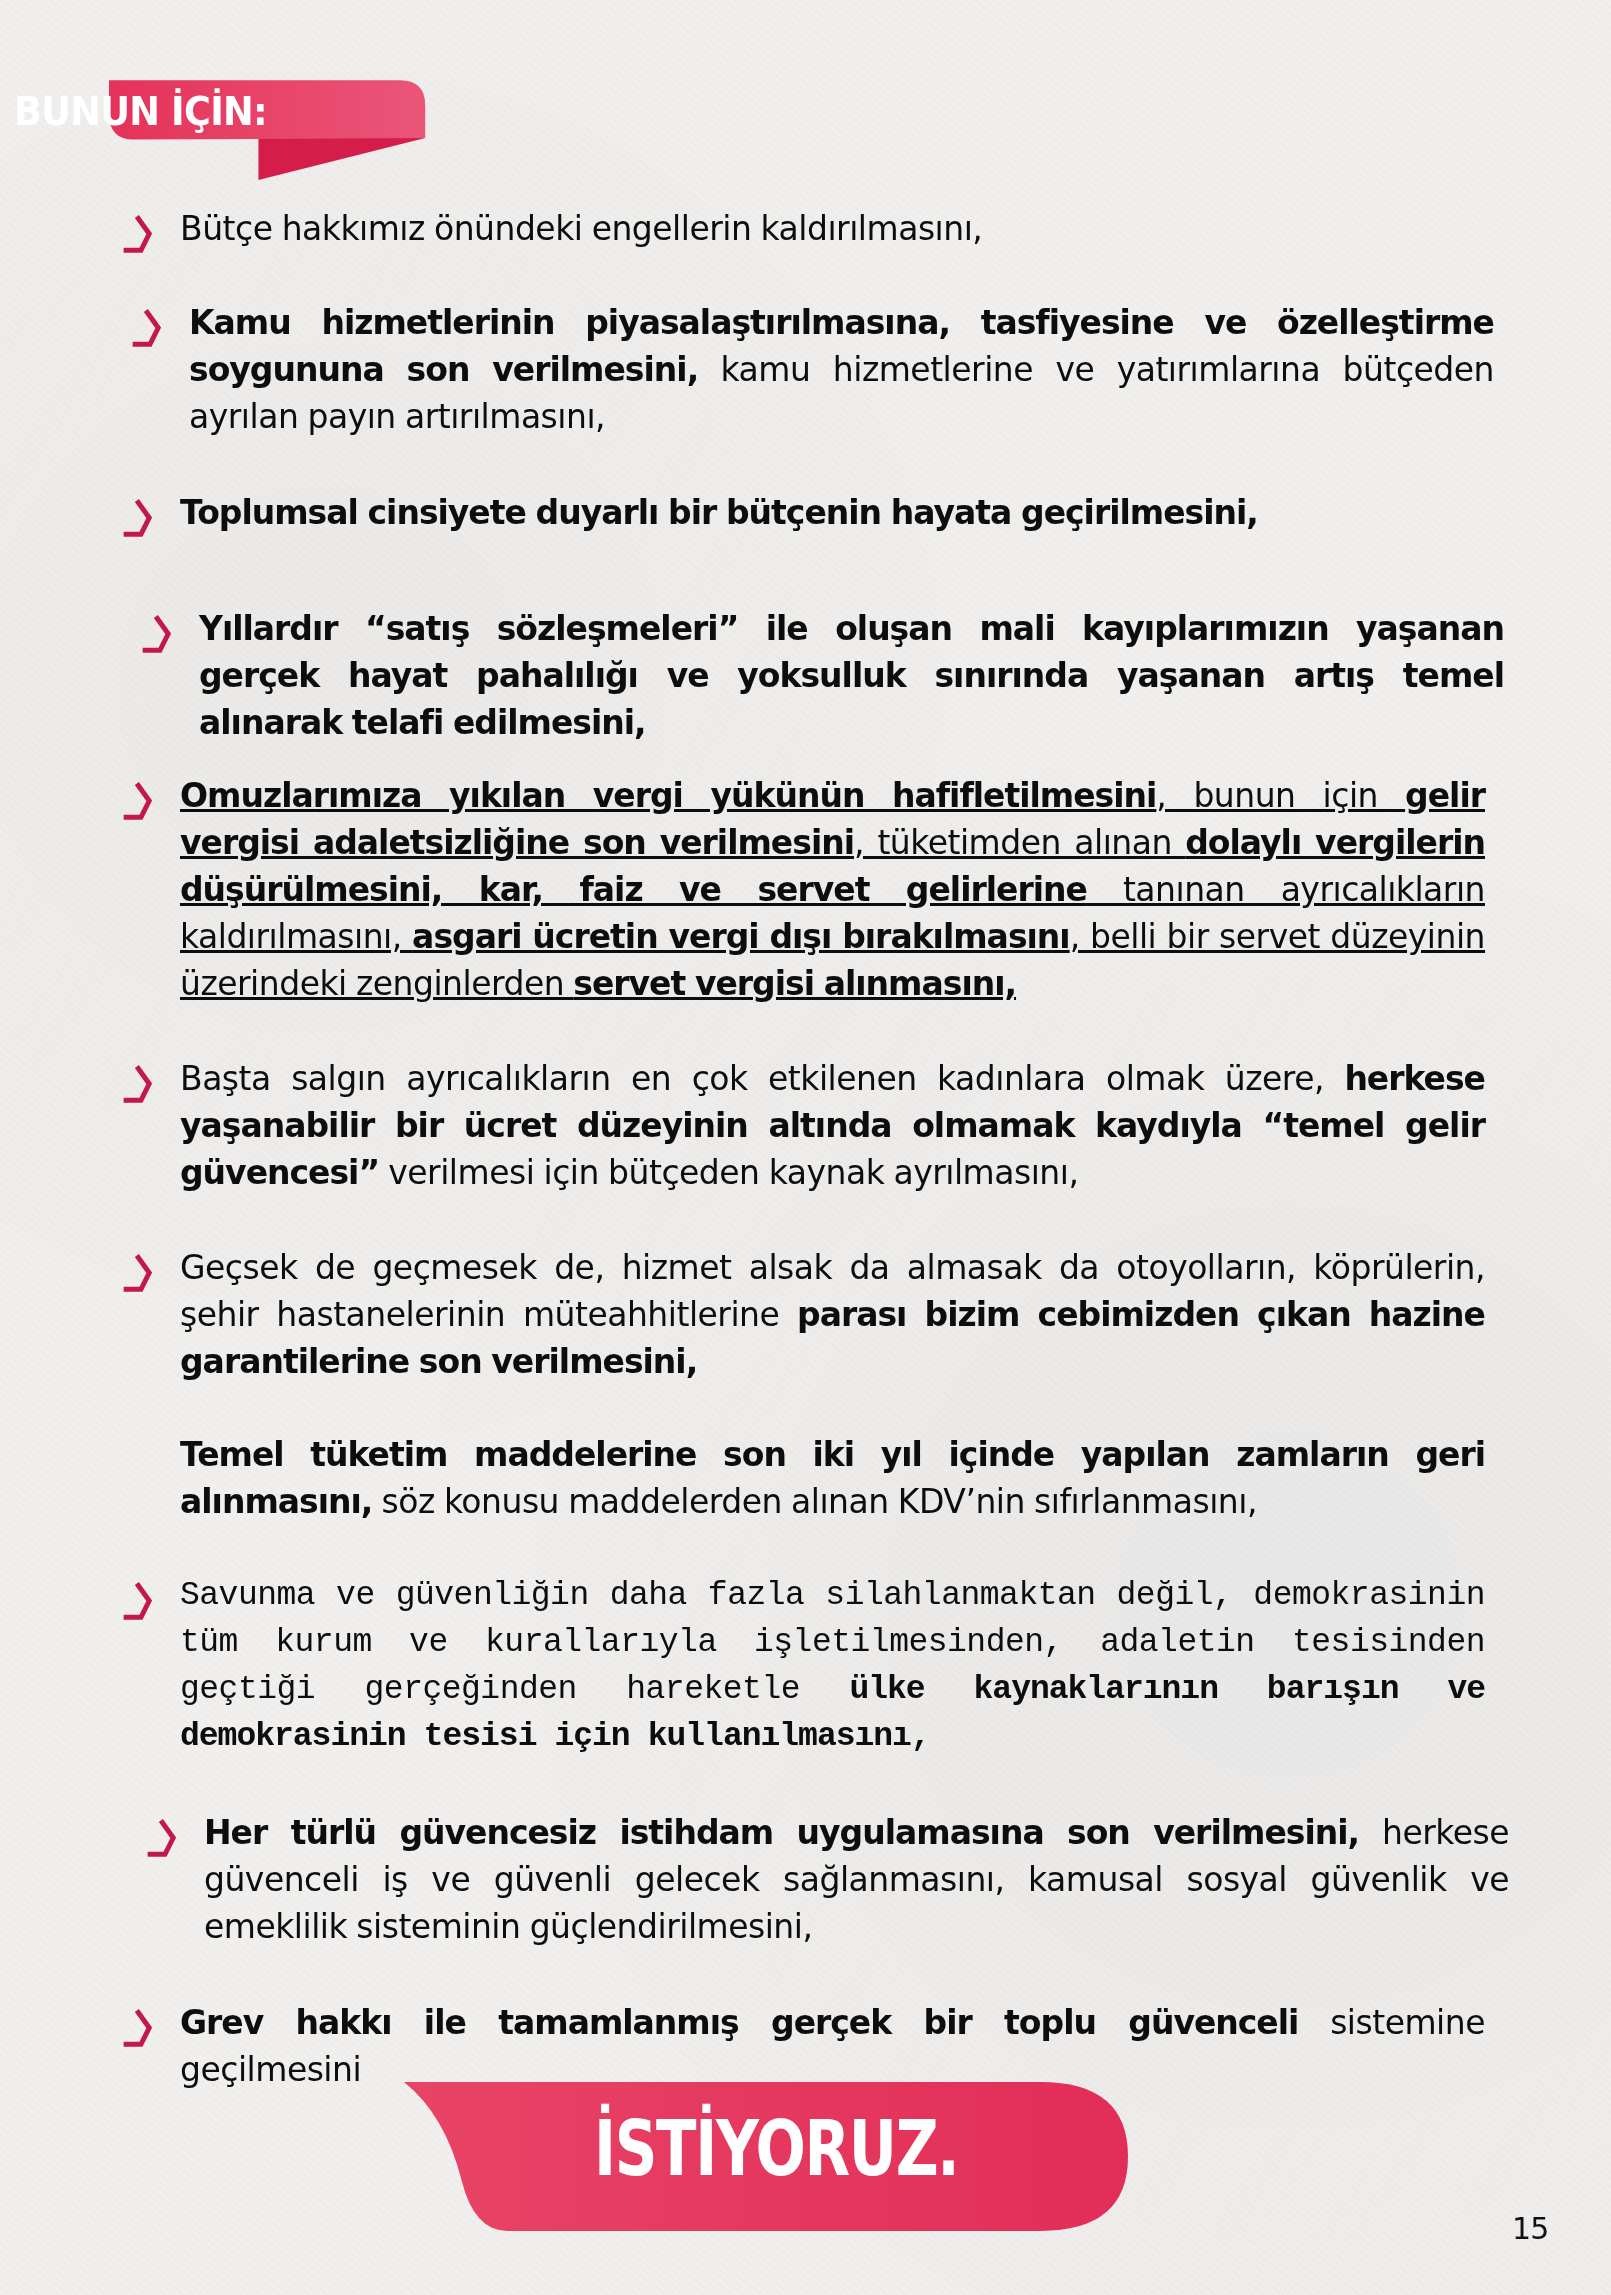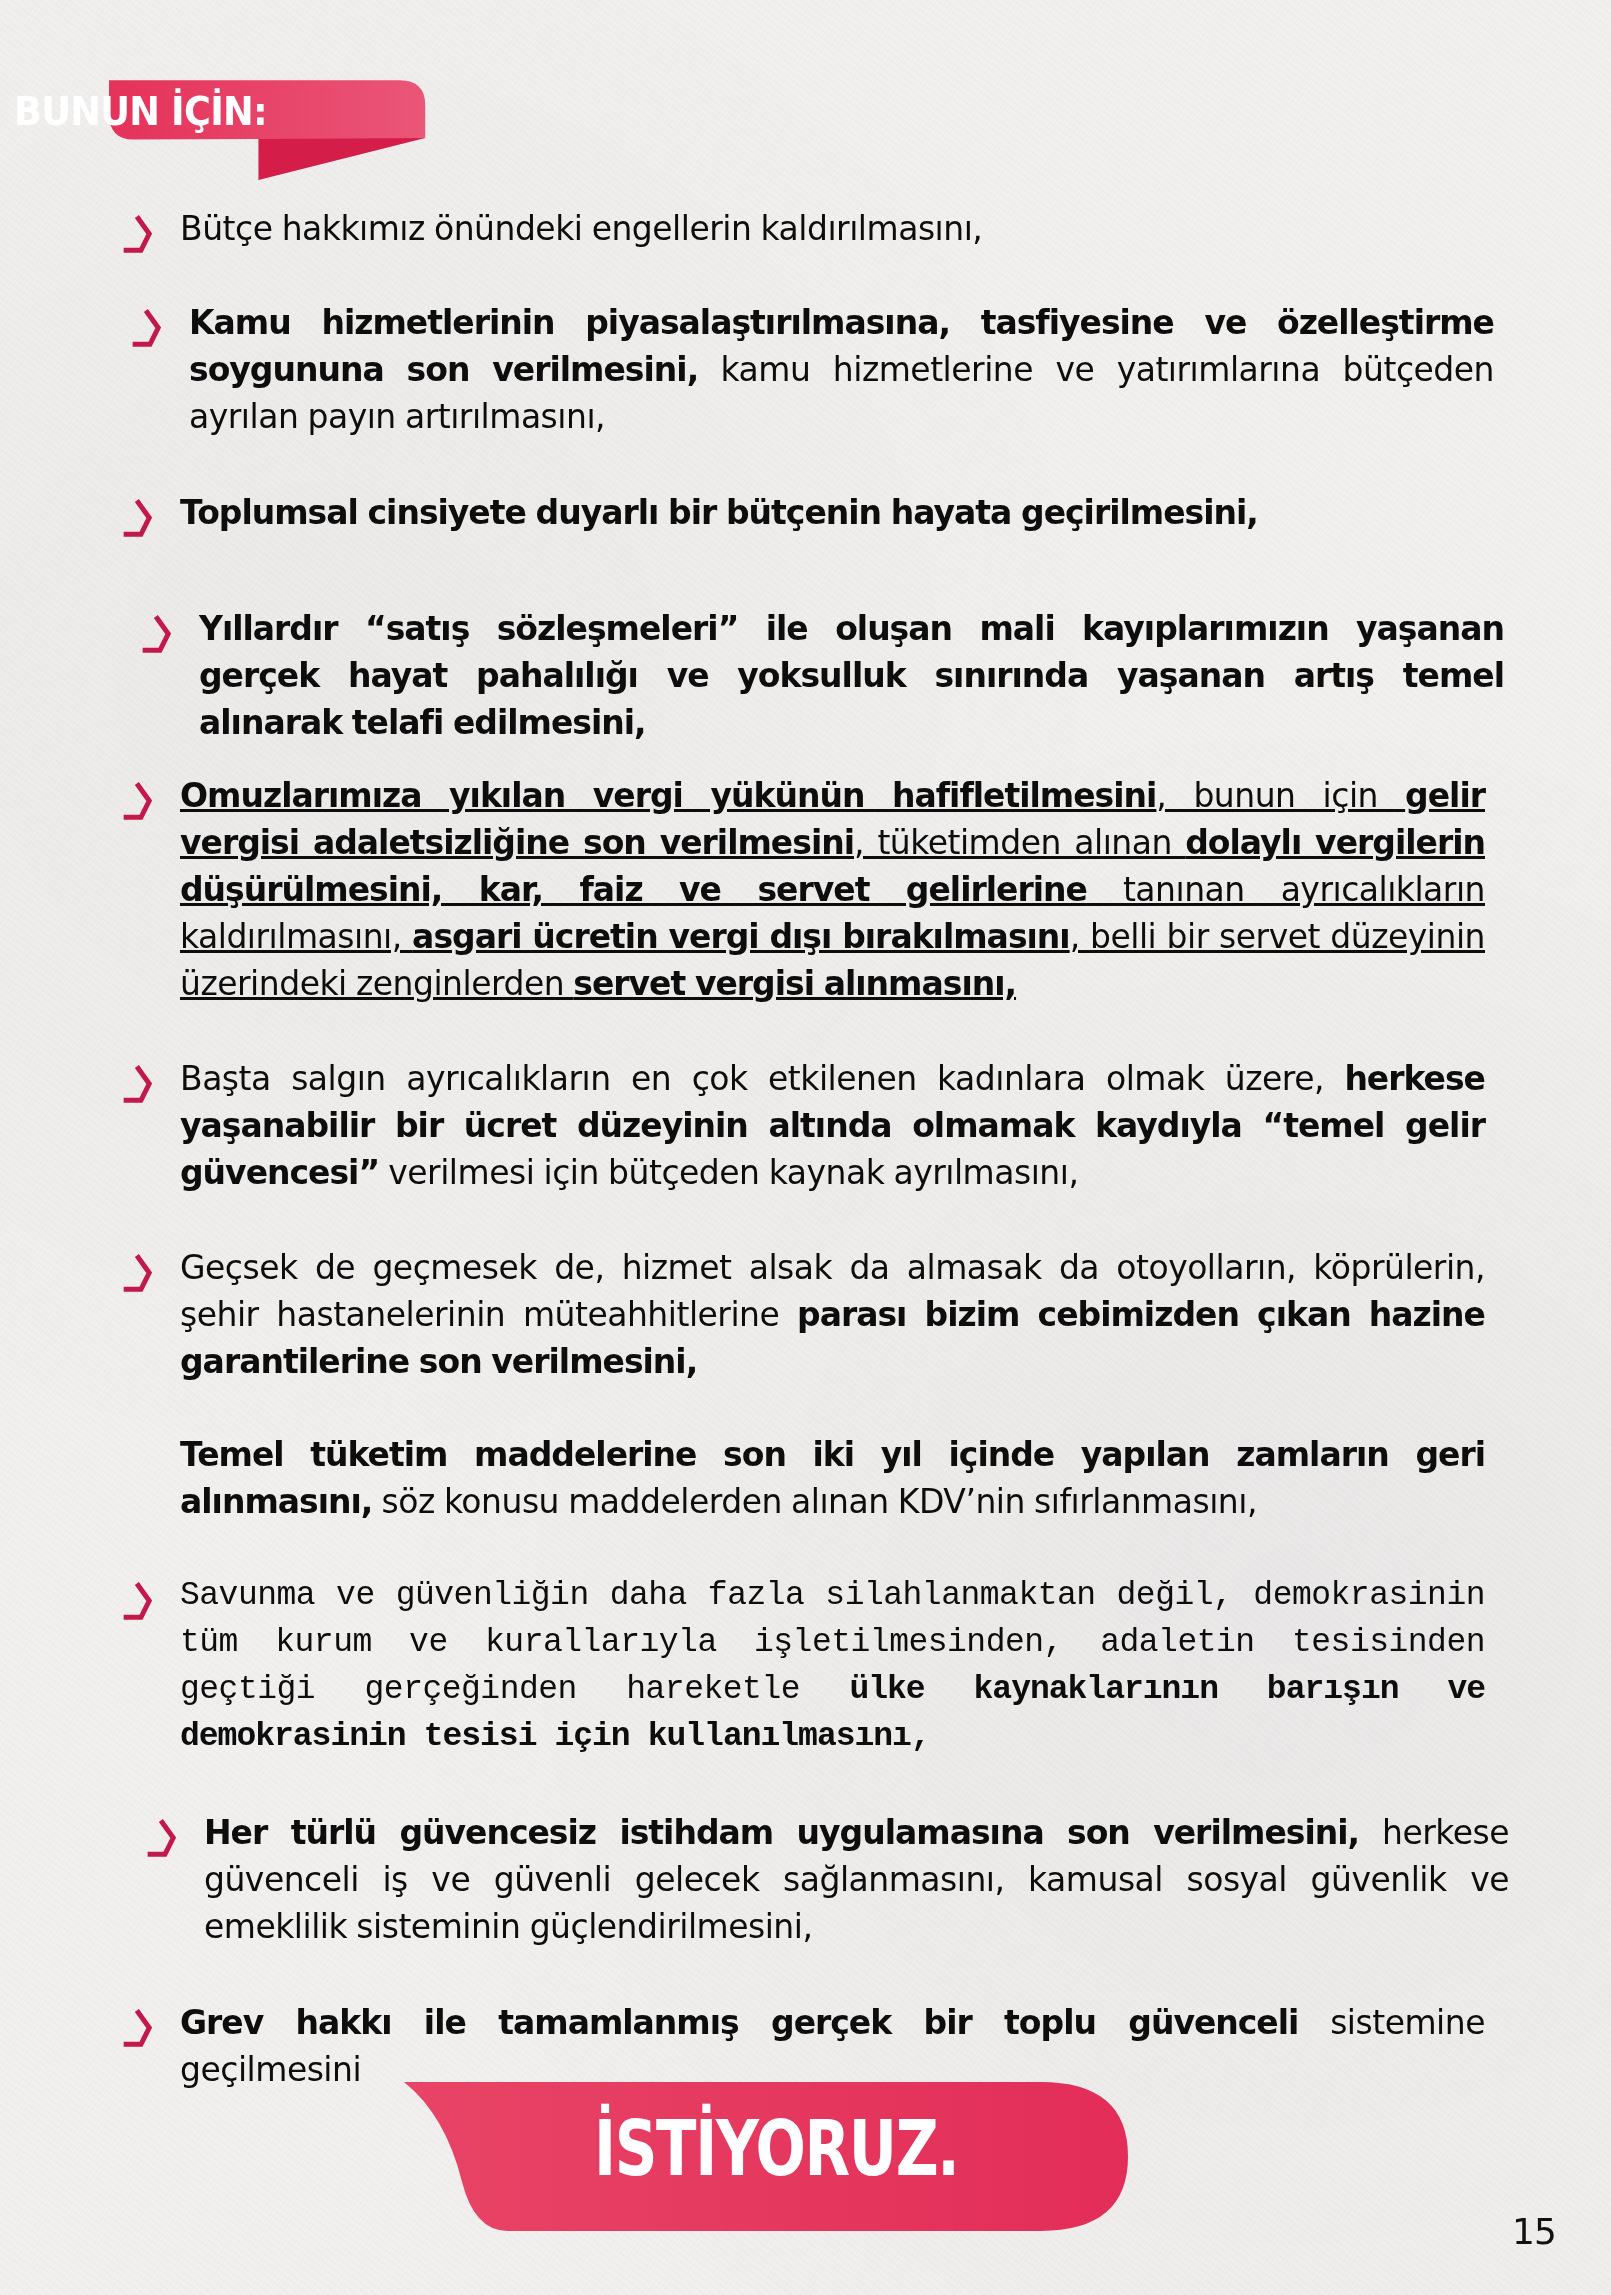--- a/index.html
+++ b/index.html
@@ -20,21 +20,21 @@
     position:absolute; left:14px; top:84px;
     font-family:"DejaVu Sans", sans-serif; font-weight:bold;
     font-size:39px; color:#ffffff; letter-spacing:-0.8px; line-height:55px;
     transform:scaleX(0.94); transform-origin:left center; white-space:nowrap;
   }
   .items { position:absolute; left:0; top:0; width:100%; }
   .item { position:absolute; left:180px; width:1305px; font-size:33px; line-height:47px;
     text-align:justify; letter-spacing:-0.5px; word-spacing:-0.8px; }
   .item .seg-bold { font-weight:bold; letter-spacing:-1px; }
   .chev { position:absolute; left:-58px; top:8.3px; width:33px; height:40px; }
-  .page-num { position:absolute; left:1512px; top:2211px; font-size:36px; color:#111; letter-spacing:-0.8px; }
+  .page-num { position:absolute; left:1512px; top:2211px; font-size:30px; color:#111; letter-spacing:-0.8px; }
   .banner-bottom { position:absolute; left:404px; top:2082px; width:724px; height:149px; }
   .banner-bottom svg { position:absolute; left:0; top:0; }
   .banner-bottom-text {
     position:absolute; left:594px; top:2107px;
     font-family:"DejaVu Sans", sans-serif; font-weight:bold; font-size:76px;
     color:#ffffff; line-height:83px; white-space:nowrap;
     transform:scaleX(0.78); transform-origin:left center; letter-spacing:-1.7px;
   }
 </style>
 </head>

